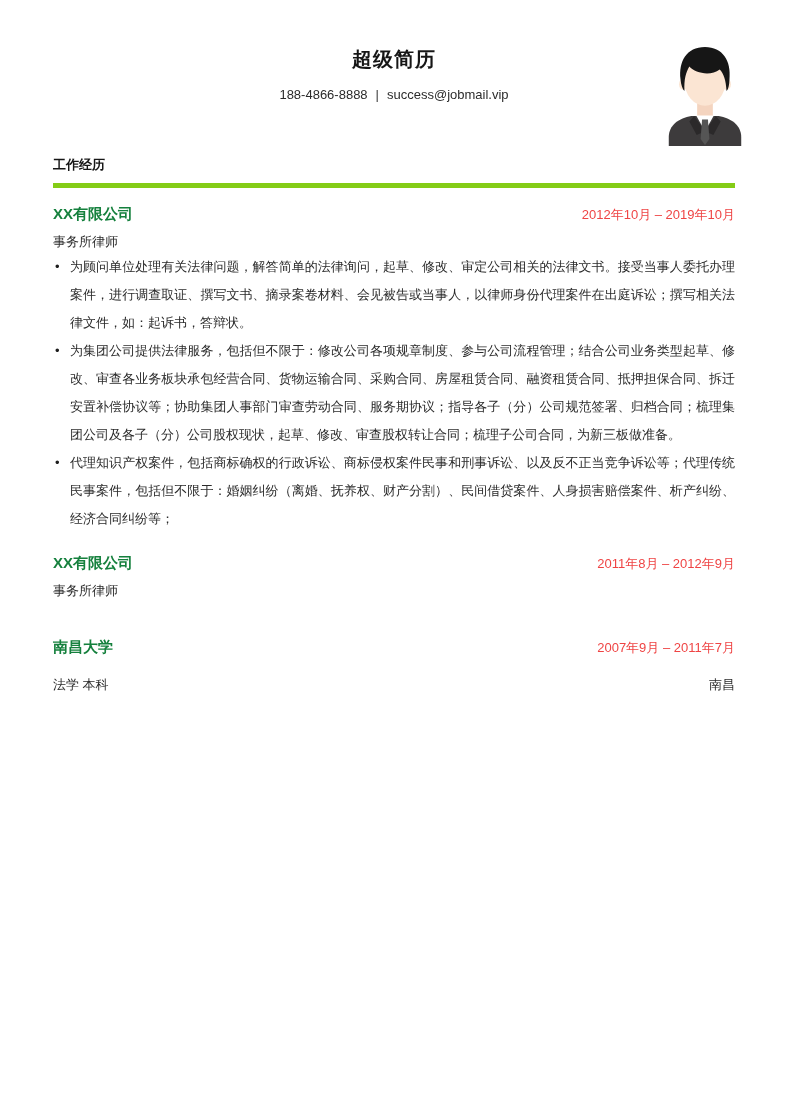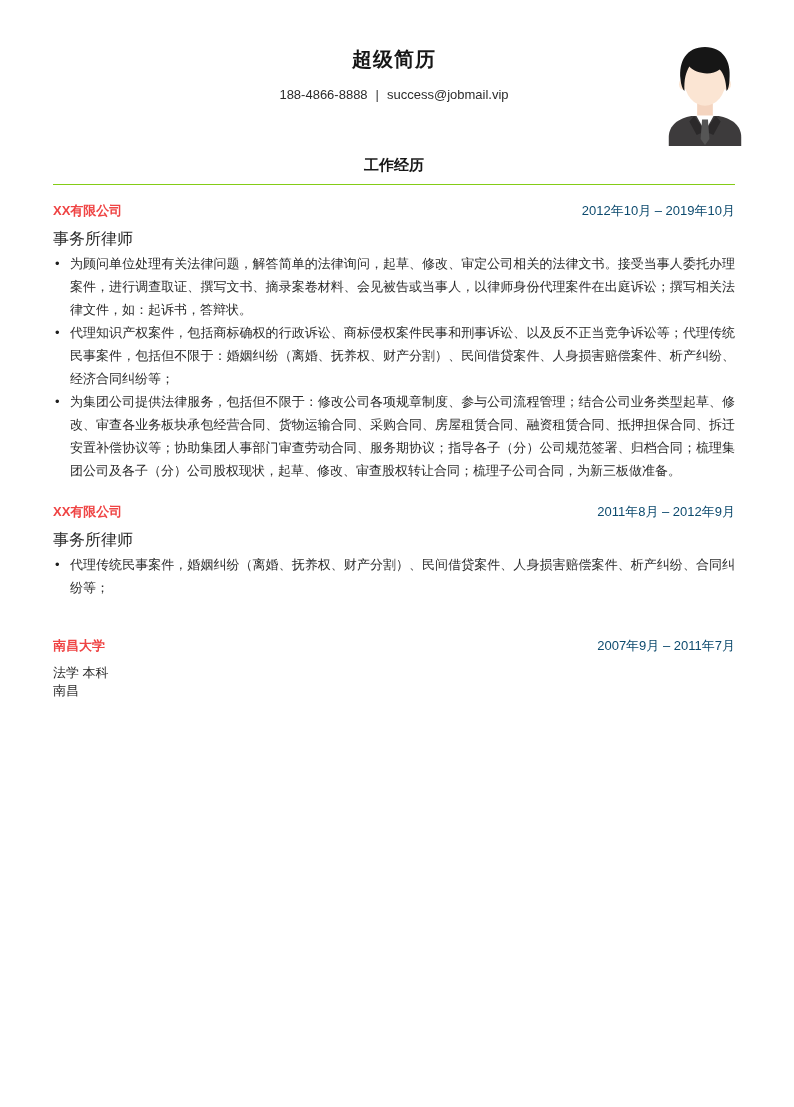--- a/index.html
+++ b/index.html
@@ -10,35 +10,35 @@
   }
   
   .hdr{position:relative;}
   .hdr h1{margin:0;text-align:center;font-size:20px;font-weight:700;color:#161616;letter-spacing:1px;}
   .contact{text-align:center;margin-top:14px;font-size:13px;color:#2b2b2b;}
   .contact .sep{margin:0 8px;color:#3a3a3a;}
   .avatar{position:absolute;top:-6px;right:-17px;width:94px;height:106px;}
   
   .section{margin-top:38px;}
   .section.first{margin-top:54px;}
-  .sec-title{margin:0;font-size:15px;font-weight:700;color:#161616;padding-bottom:9px;border-bottom:1px solid #84cc16;text-align:center;}
+  .sec-title{margin:0;font-size:13px;font-weight:700;color:#161616;padding-bottom:9px;border-bottom:5px solid #84cc16;}
   .entry{margin-top:17px;}
   .entry + .entry{margin-top:21px;}
   .entry-head{display:flex;justify-content:space-between;align-items:baseline;}
-  .company{font-size:13px;font-weight:700;color:#ef4444;}
-  .date{font-size:13px;color:#0c4a6e;white-space:nowrap;}
-  .role{margin-top:9px;font-size:16px;color:#2b2b2b;}
+  .company{font-size:15px;font-weight:700;color:#15803d;}
+  .date{font-size:13px;color:#ef4444;white-space:nowrap;}
+  .role{margin-top:9px;font-size:13px;color:#2b2b2b;}
   ul.bullets{margin:2px 0 0 0;padding:0;list-style:none;}
   ul.bullets li{
     position:relative;padding-left:17px;
-    font-size:13px;line-height:23px;color:#2b2b2b;text-align:justify;
+    font-size:13px;line-height:28px;color:#2b2b2b;text-align:justify;
   }
   ul.bullets li::before{content:"\2022";position:absolute;left:2px;top:0;color:#1d1d1d;}
   .edu-row{display:flex;justify-content:space-between;align-items:baseline;font-size:13px;color:#2b2b2b;margin-top:37px;}
-  .edu-row.r2{margin-top:9px;flex-direction:column;}
+  .edu-row.r2{margin-top:19px;}
 </style>
 </head>
 <body>
 
 <div class="page">
 
   <div class="hdr">
     <h1>超级简历</h1>
     <div class="contact">
       <span>188-4866-8888</span><span class="sep">|</span><span>success@jobmail.vip</span>
@@ -63,33 +63,32 @@
     <h2 class="sec-title">工作经历</h2>
 
     <div class="entry">
       <div class="entry-head">
         <span class="company">XX有限公司</span>
         <span class="date">2012年10月 – 2019年10月</span>
       </div>
       <div class="role">事务所律师</div>
       <ul class="bullets">
         <li>为顾问单位处理有关法律问题，解答简单的法律询问，起草、修改、审定公司相关的法律文书。接受当事人委托办理案件，进行调查取证、撰写文书、摘录案卷材料、会见被告或当事人，以律师身份代理案件在出庭诉讼；撰写相关法律文件，如：起诉书，答辩状。</li>
+        <li>为集团公司提供法律服务，包括但不限于：修改公司各项规章制度、参与公司流程管理；结合公司业务类型起草、修改、审查各业务板块承包经营合同、货物运输合同、采购合同、房屋租赁合同、融资租赁合同、抵押担保合同、拆迁安置补偿协议等；协助集团人事部门审查劳动合同、服务期协议；指导各子（分）公司规范签署、归档合同；梳理集团公司及各子（分）公司股权现状，起草、修改、审查股权转让合同；梳理子公司合同，为新三板做准备。</li>
         <li>代理知识产权案件，包括商标确权的行政诉讼、商标侵权案件民事和刑事诉讼、以及反不正当竞争诉讼等；代理传统民事案件，包括但不限于：婚姻纠纷（离婚、抚养权、财产分割）、民间借贷案件、人身损害赔偿案件、析产纠纷、经济合同纠纷等；</li>
-        <li>为集团公司提供法律服务，包括但不限于：修改公司各项规章制度、参与公司流程管理；结合公司业务类型起草、修改、审查各业务板块承包经营合同、货物运输合同、采购合同、房屋租赁合同、融资租赁合同、抵押担保合同、拆迁安置补偿协议等；协助集团人事部门审查劳动合同、服务期协议；指导各子（分）公司规范签署、归档合同；梳理集团公司及各子（分）公司股权现状，起草、修改、审查股权转让合同；梳理子公司合同，为新三板做准备。</li>
       </ul>
     </div>
 
     <div class="entry">
       <div class="entry-head">
         <span class="company">XX有限公司</span>
         <span class="date">2011年8月 – 2012年9月</span>
       </div>
       <div class="role">事务所律师</div>
       <ul class="bullets">
-        <li>代理传统民事案件，婚姻纠纷（离婚、抚养权、财产分割）、民间借贷案件、人身损害赔偿案件、析产纠纷、合同纠纷等；</li>
       </ul>
     </div>
   </div>
 
   <div class="section">
 
   </div>
 
   <div class="section">
 

